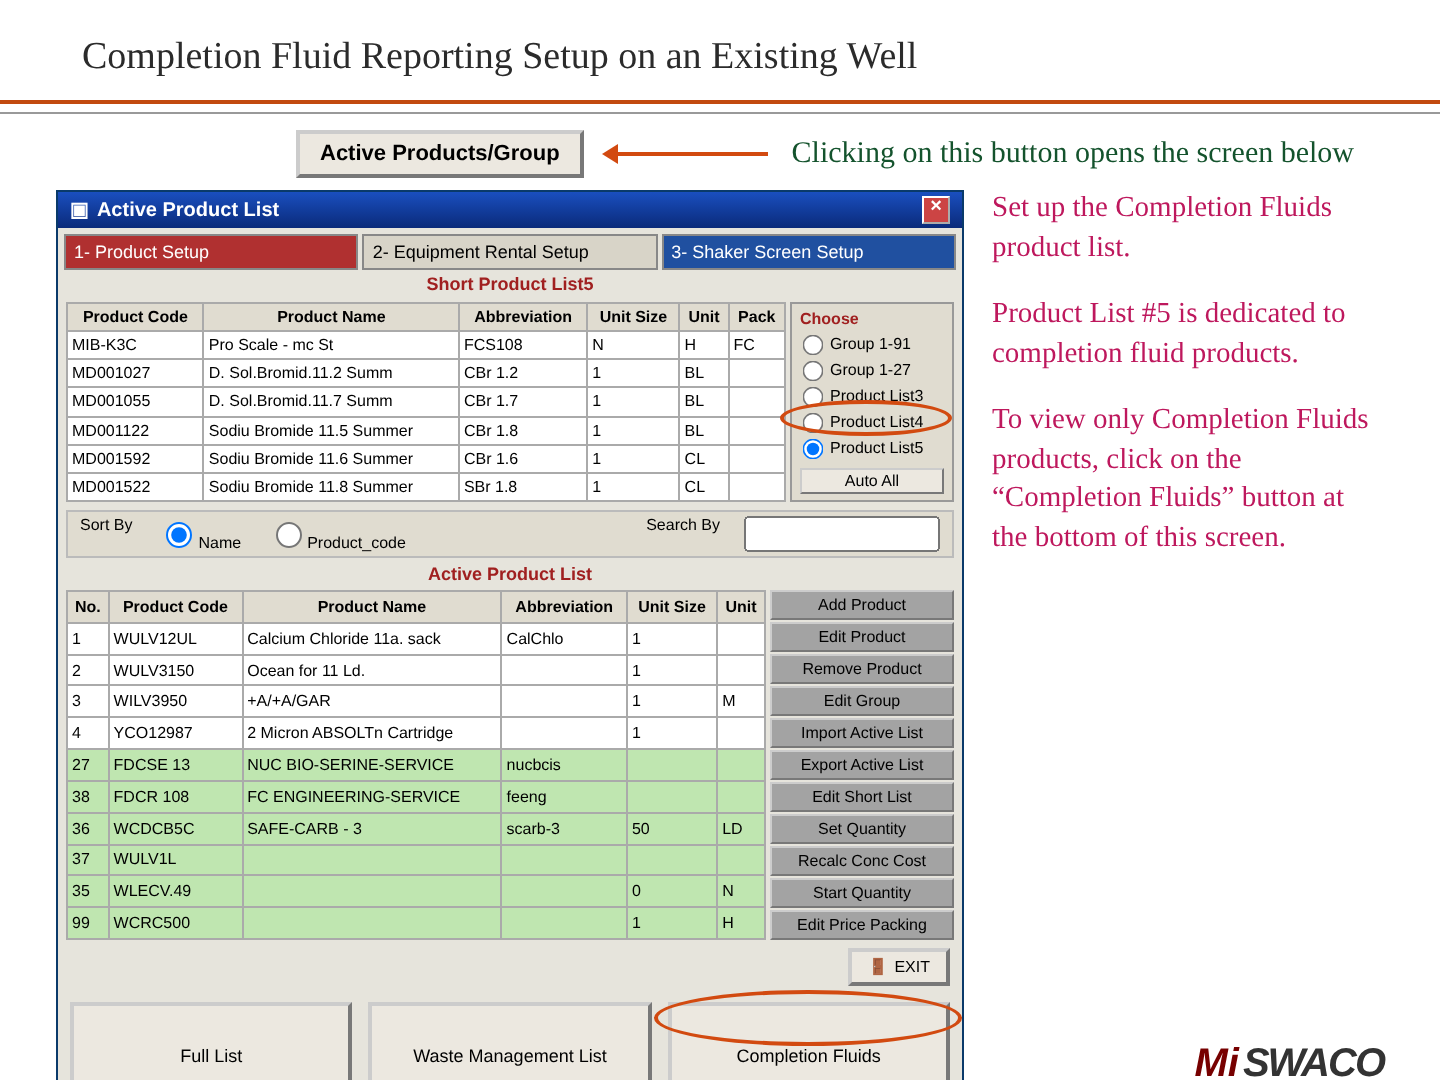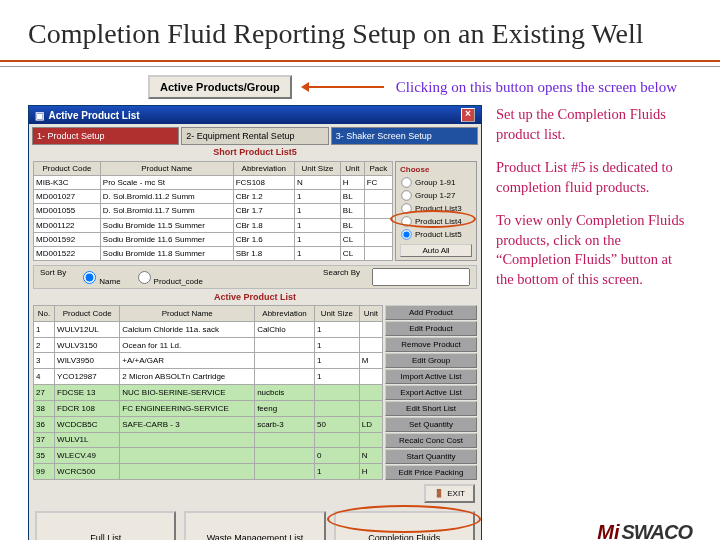--- a/index.html
+++ b/index.html
@@ -1,37 +1,37 @@
 <!DOCTYPE html>
 <html><head>
 <meta charset="utf-8">
 <style>
   body{margin:0;font-family:Georgia,serif;background:#fff;width:720px;height:540px;overflow:hidden}
   .slide{padding:18px 28px 0 28px;position:relative;height:100%}
-  .title{font-size:28px;font-weight:400;color:#2b2b2b;margin:0 0 10px 0}
+  .title{font-size:19px;font-weight:400;color:#2b2b2b;margin:0 0 10px 13px}
   .hr1{height:2px;background:#c24a10;margin:0 -28px 4px -28px}
   .hr2{height:1px;background:#999;margin:0 -28px 0 -28px}
   .topbtn-row{display:flex;align-items:center;margin:8px 0 6px 120px;gap:12px}
   .topbtn{background:#ece8e0;border:2px outset #ccc;padding:4px 10px;font:bold 11px Arial}
   .arrow{width:80px;height:2px;background:#d24a10;position:relative}
   .arrow::before{content:"";position:absolute;left:-8px;top:-4px;border:5px solid transparent;border-right:8px solid #d24a10}
-  .caption{font-family:Georgia,serif;font-size:15px;color:#6d28d9;line-height:1.2}
+  .caption{font-family:Georgia,serif;font-size:15px;color:#14532d;line-height:1.2}
   .columns{display:flex;gap:14px;margin-top:6px}
   .screenshot{width:460px;border:1px solid #0a3a6a;background:#e6e4dc;font:10px Arial;position:relative}
   .winhdr{background:linear-gradient(#1a4fbf,#0a2a7a);color:#fff;padding:2px 6px;font:bold 10px Arial;display:flex;align-items:center;gap:4px}
   .winhdr .x{margin-left:auto;background:#c44;border:1px outset #fff;width:12px;height:12px;text-align:center;line-height:10px}
   .tabs{display:flex;gap:2px;padding:3px 3px 0 3px;background:#e6e4dc}
   .tab{flex:1;padding:3px 4px;font:9px Arial;border:1px solid #888;background:#d8d4c8;white-space:nowrap;overflow:hidden}
   .tab.r{background:#b03030;color:#fff}
   .tab.b{background:#2050a0;color:#fff}
   .section-title{text-align:center;font:bold 9px Arial;padding:2px;color:#a02020}
   .gridwrap{display:flex;gap:2px;padding:2px 4px}
   table.g{border-collapse:collapse;background:#fff;font:8px Arial}
   table.g th,table.g td{border:1px solid #aaa;padding:1px 2px;white-space:nowrap;overflow:hidden}
-  table.g th{background:#e0dcd0;font-weight:normal}
+  table.g th{background:#e0dcd0;font-weight:bold}
   .radios{border:1px solid #999;padding:3px 4px;background:#e0dcd0;font:8px Arial;width:72px}
   .radios .hd{color:#a02020;font-weight:bold;margin-bottom:2px}
   .radios label{display:block;line-height:1.3}
   .radios input{transform:scale(0.8);margin:0 2px 0 0;vertical-align:middle}
   .oval{position:absolute;border:2px solid #d24a10;border-radius:50%;pointer-events:none}
   .sortrow{display:flex;gap:12px;padding:2px 6px;font:8px Arial;border:1px solid #bbb;margin:2px 4px;background:#e0dcd0}
   .apl-title{text-align:center;color:#a02020;font:bold 9px Arial;padding:1px}
   .sidebtns{display:flex;flex-direction:column;gap:1px;width:92px}
   .sidebtns button{font:8px Arial;padding:2px 2px;background:#a3a3a3;border:1px outset #ccc;white-space:nowrap}
   .bottombtns{display:flex;gap:8px;padding:4px 6px}

